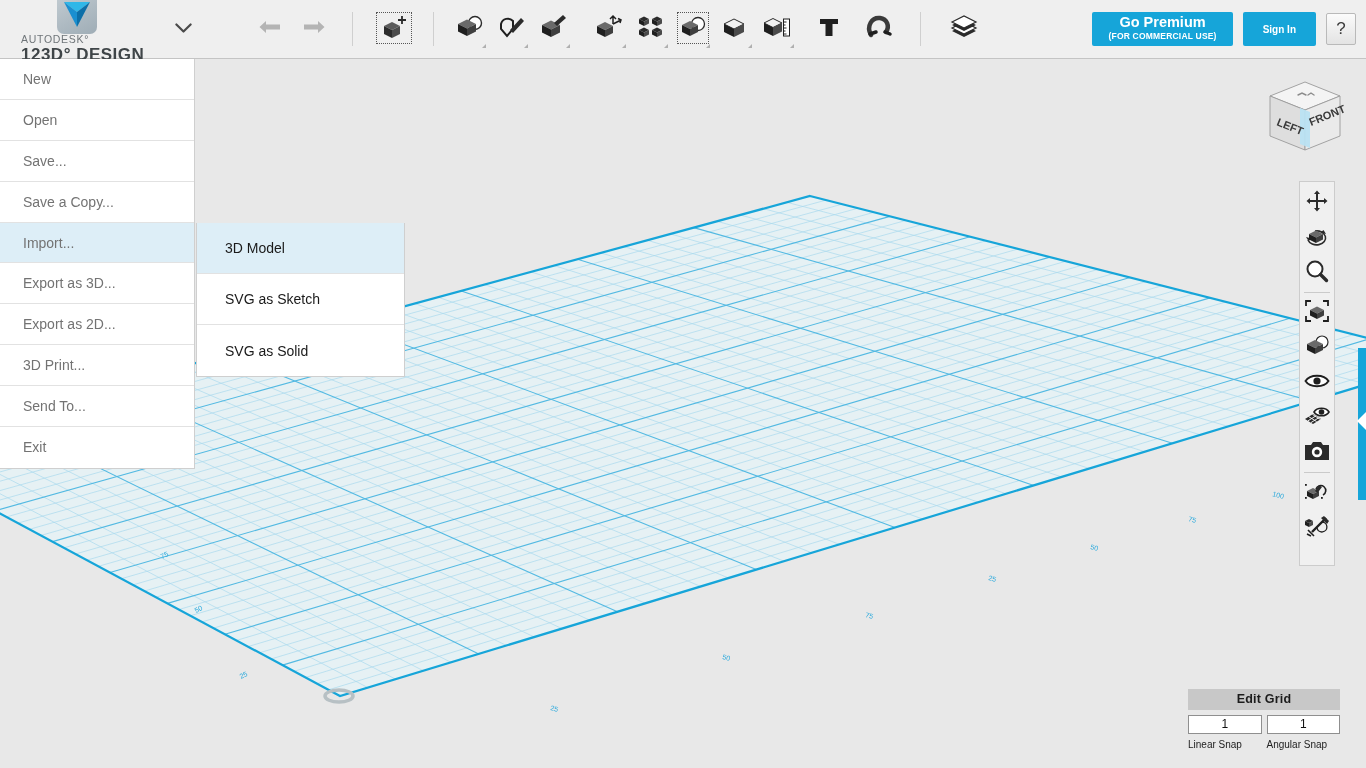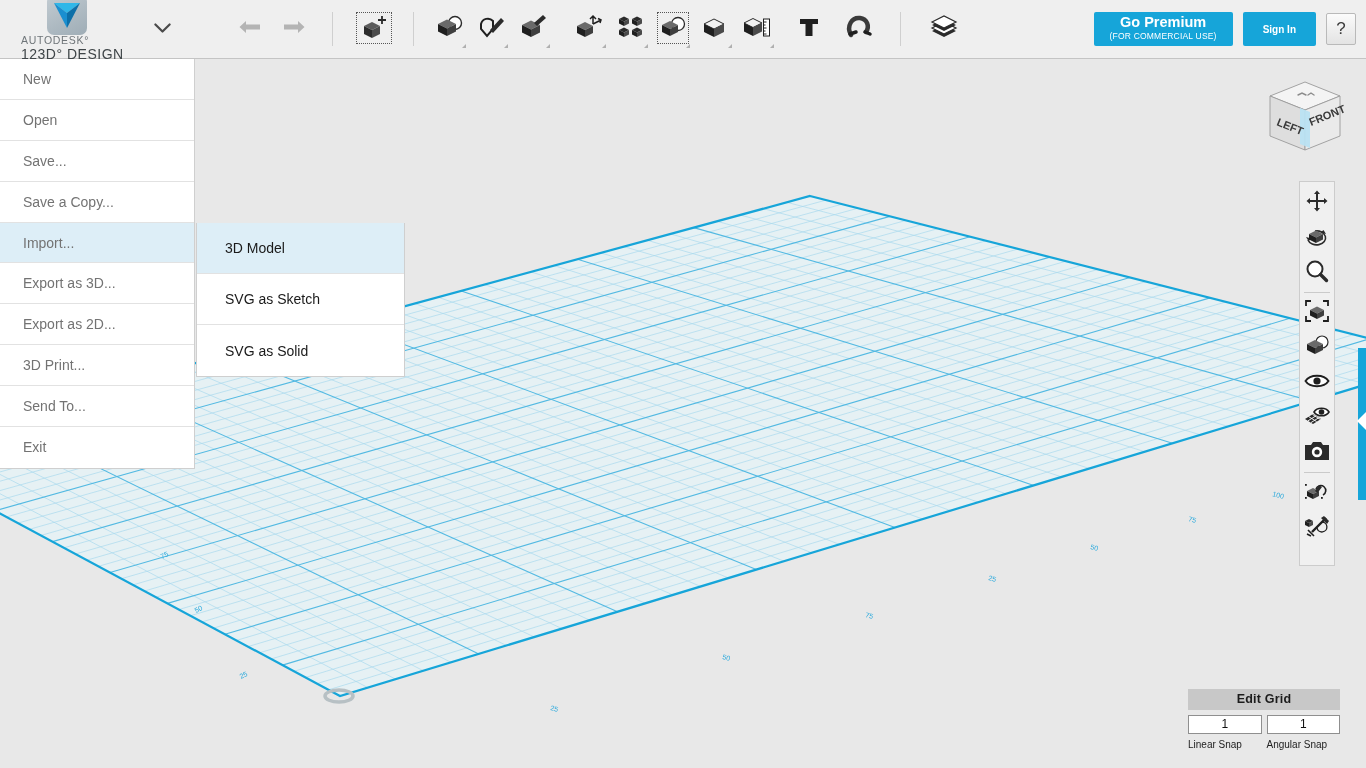--- a/index.html
+++ b/index.html
@@ -18,21 +18,21 @@
   }
   #brand{ display:flex; align-items:center; padding-left:10px;flex-direction:column; }
   #logo{
     width:40px; height:40px; border-radius:7px;
     background:linear-gradient(150deg,#c3ccd2 0%,#aebac2 55%,#9fadb6 100%);
     position:relative; flex:none;
   }
   #logo svg{ position:absolute; left:7px; top:8px; }
   #brandtext{ margin-left:11px; line-height:1.12; }
   #brand-top{ font-size:10.5px; letter-spacing:.7px; color:#6f7579; }
-  #brand-bot{ font-size:14px; font-weight:normal; letter-spacing:.5px; color:#3f4548; }
+  #brand-bot{ font-size:17px; font-weight:bold; letter-spacing:.5px; color:#3f4548; }
   #app-menu-caret{
     margin-left:26px; width:26px; height:26px; cursor:pointer;
     display:flex; align-items:center; justify-content:center;
   }
 
   .hsep{ width:1px; height:34px; background:#cfcfcf; flex:none; }
   .tbtn{
     width:42px; height:44px; display:flex; align-items:center; justify-content:center;
     position:relative; cursor:pointer; flex:none;
   }
@@ -49,21 +49,21 @@
   #undoredo .tbtn{ width:44px; }
   #group-create{ display:flex; align-items:center; }
 
   #btn-premium{
     background:#16a5d9; color:#fff; border:none; cursor:pointer;
     height:34px; padding:2px 16px 3px; border-radius:2px;
     display:flex; flex-direction:column; align-items:center; justify-content:center;
     margin-left:18px; flex:none;
   }
   #btn-premium .p1{ font-size:14.5px; font-weight:bold; line-height:1.05; }
-  #btn-premium .p2{ font-size:8.5px; font-weight:normal; letter-spacing:.2px; line-height:1.3; }
+  #btn-premium .p2{ font-size:8.5px; font-weight:bold; letter-spacing:.2px; line-height:1.3; }
   #btn-signin{
     background:#16a5d9; color:#fff; border:none; cursor:pointer;
     height:34px; padding:0 20px; border-radius:2px; margin-left:10px;
     font-size:10px; font-weight:bold; flex:none;
   }
   #btn-help{
     width:30px; height:32px; margin-left:10px; margin-right:10px; flex:none;
     background:linear-gradient(#fbfbfb,#e3e3e3); border:1px solid #b9b9b9;
     border-radius:2px; cursor:pointer; font-size:17px; color:#3c3c3c;
   }

